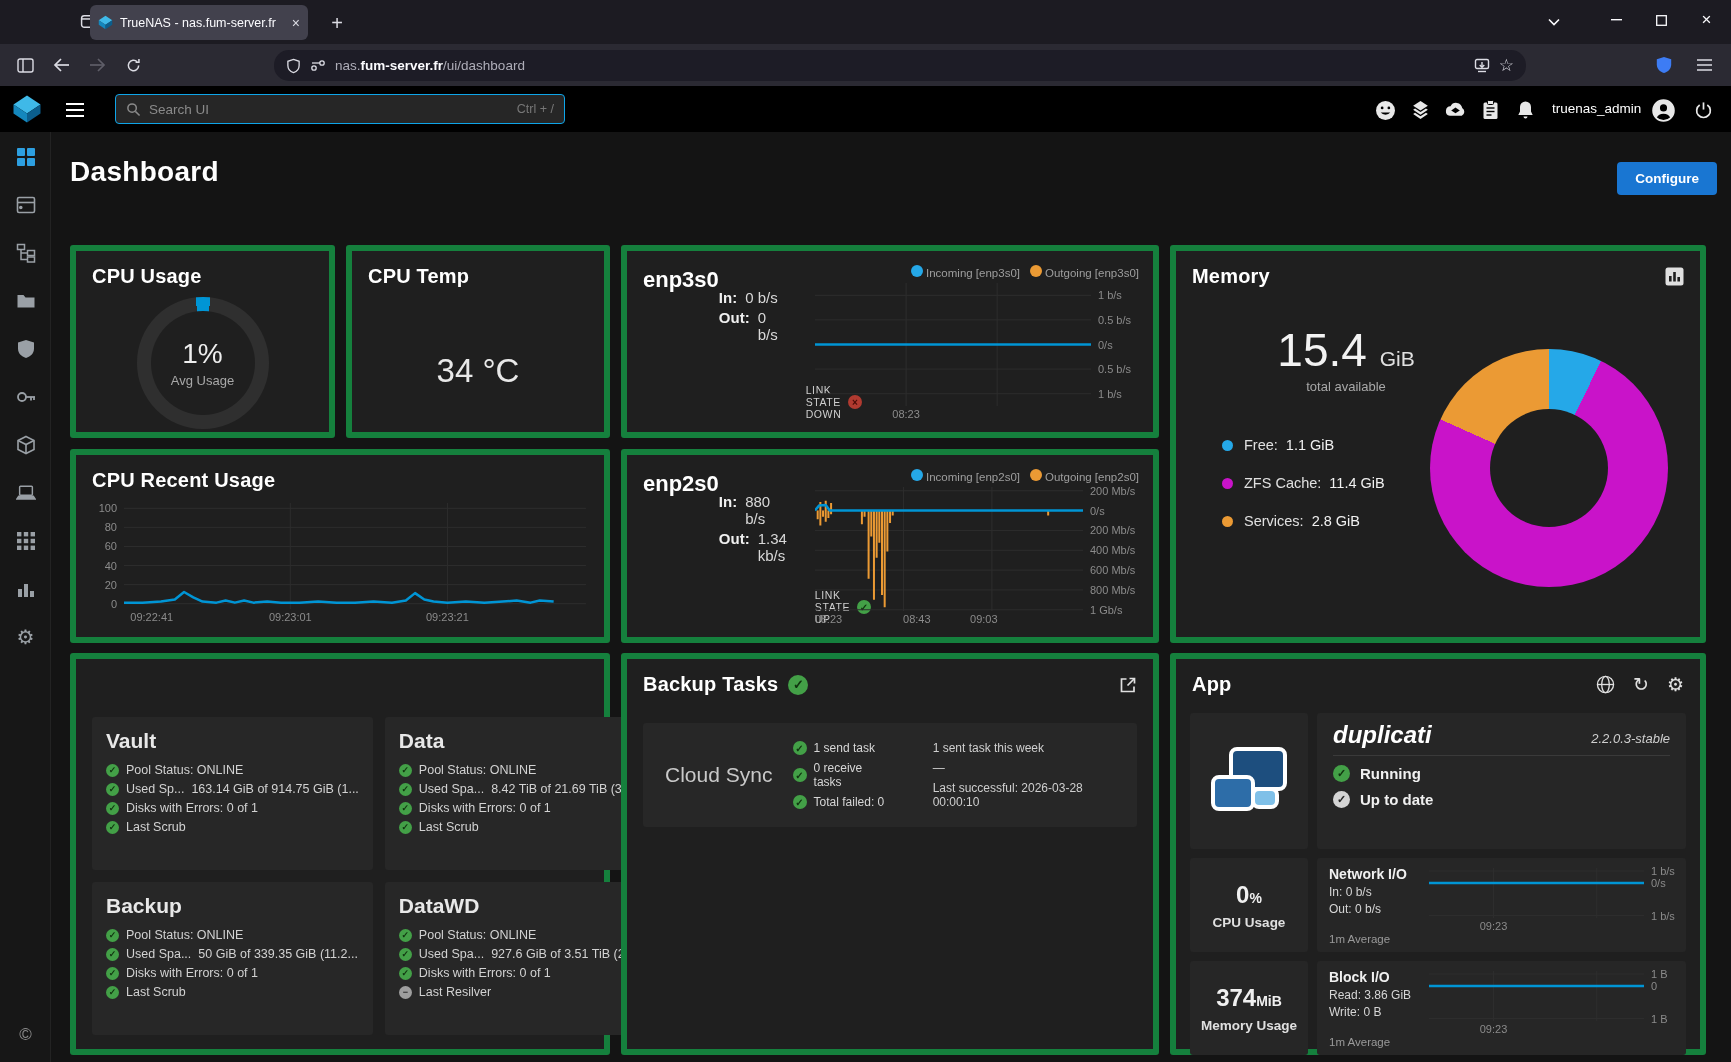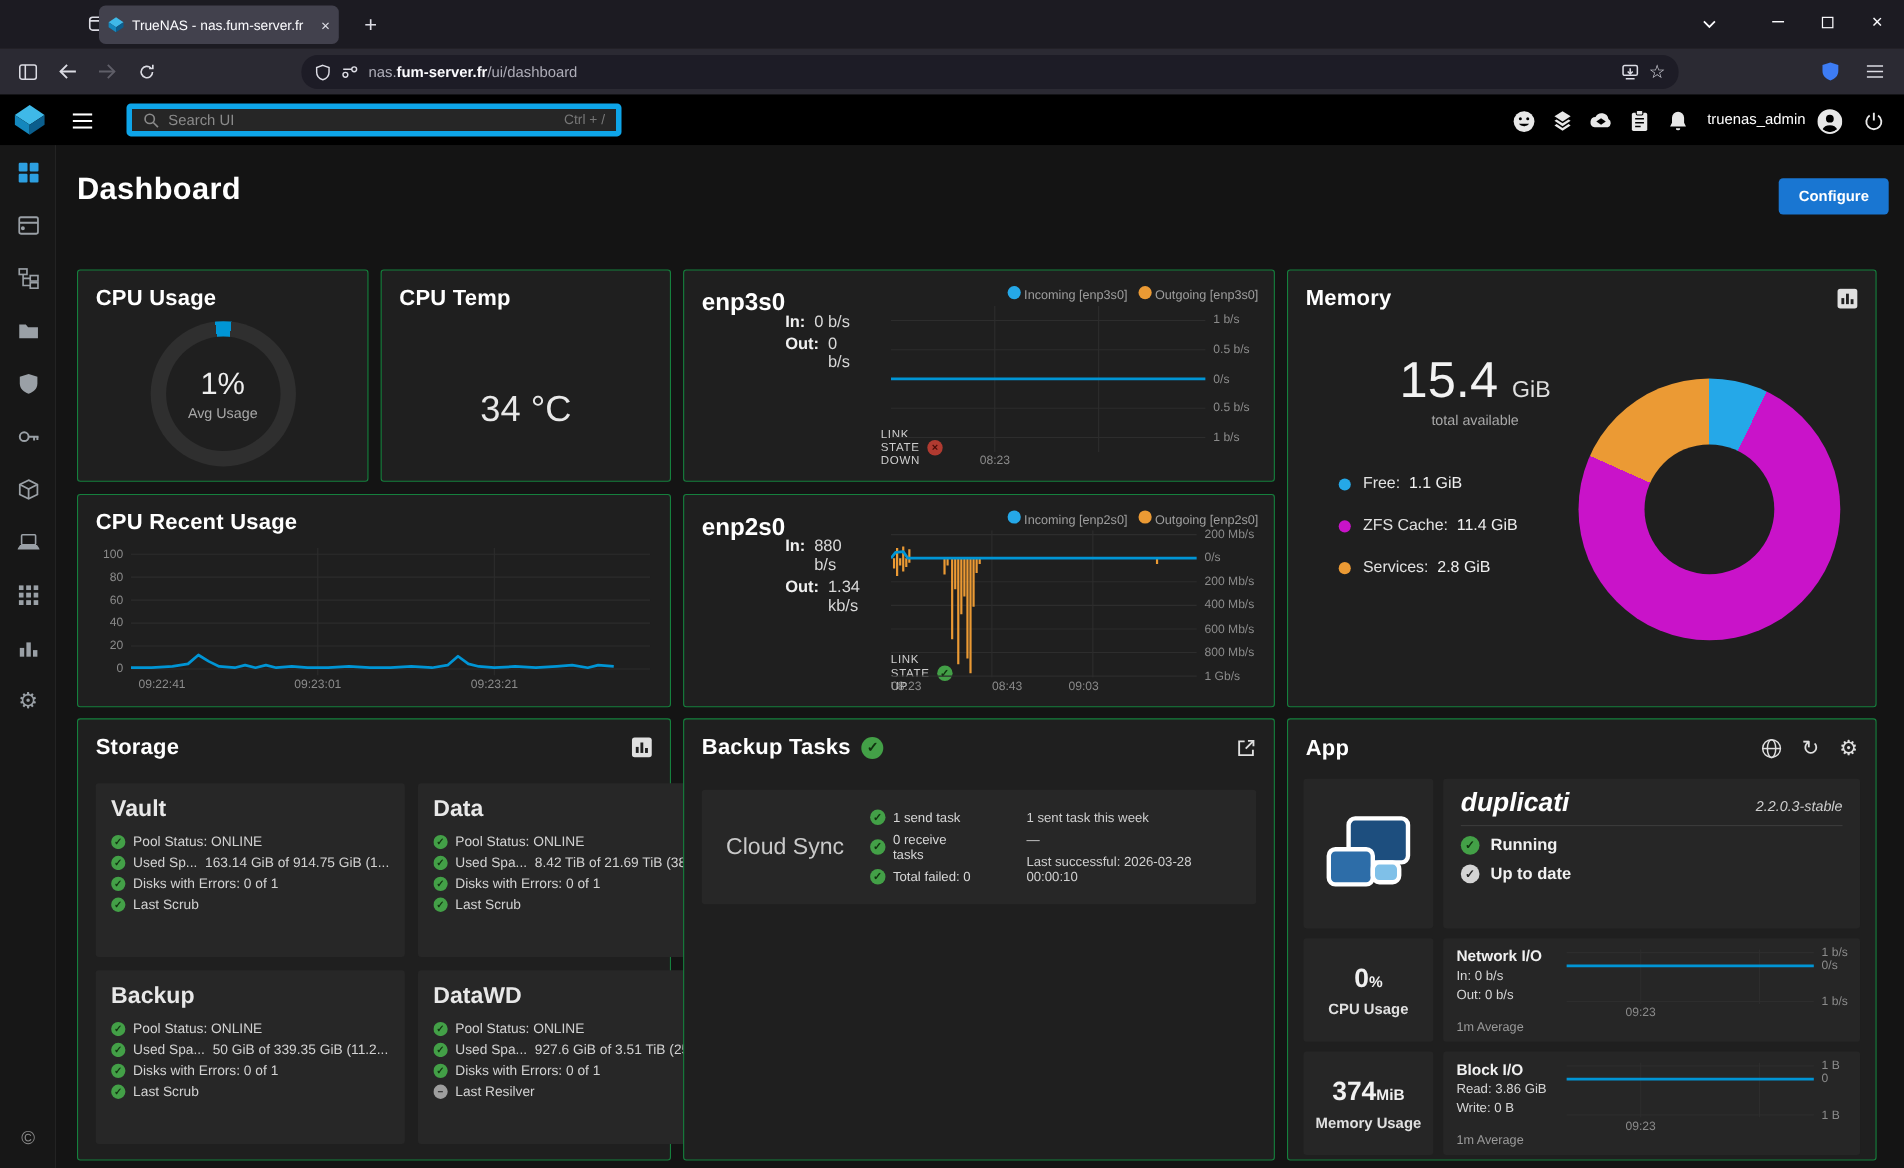--- a/index.html
+++ b/index.html
@@ -19,38 +19,38 @@
   #navbar { position:absolute; top:44px; left:0; width:1731px; height:42px; background:#2b2a33; }
   .navic { position:absolute; top:7px; width:30px; height:28px; display:flex; align-items:center; justify-content:center; border-radius:4px; }
   #urlbar { position:absolute; left:274px; top:6px; width:1252px; height:31px; background:#1d1c26;
     border-radius:15px; display:flex; align-items:center; padding:0 12px; gap:9px; }
   #urltext { font-size:13.5px; color:#aeadb8; flex:1; }
   #urltext b { color:#fbfbfe; font-weight:600; }
 
   
   #appbar { position:absolute; top:86px; left:0; width:1731px; height:46px; background:#000; display:flex; align-items:center; }
   #searchbox { position:absolute; left:115px; top:8px; width:450px; height:30px; background:#262626;
-    border:5px solid #0ea5e9; border-radius:4px; display:flex; align-items:center; padding:0 10px; gap:8px; }
+    border:1px solid #0ea5e9; border-radius:4px; display:flex; align-items:center; padding:0 10px; gap:8px; }
   #searchbox input { background:transparent; border:none; outline:none; color:#cfcfcf; font-size:13.5px; flex:1;
     font-family:"Liberation Sans", sans-serif; }
   #searchbox input::placeholder { color:#8a8a8a; }
   .kbd { font-size:12.5px; color:#777; }
   .topic { position:absolute; top:12px; width:26px; height:24px; display:flex; align-items:center; justify-content:center; color:#e8e8e8; }
 
   
   #sidebar { position:absolute; top:132px; left:0; width:51px; bottom:0; background:#171717; border-right:1px solid #232323; }
   .sbic { position:absolute; left:0; width:51px; height:34px; display:flex; align-items:center; justify-content:center; color:#9aa0a6; }
 
   
   #main { position:absolute; top:132px; left:51px; right:0; bottom:0; background:#141414; }
   #pgtitle { position:absolute; left:19px; top:24px; font-size:28px; font-weight:bold; letter-spacing:0.3px; color:#fff; }
   #configure { position:absolute; right:14px; top:30px; background:#1976d2; color:#fff; font-size:13.5px; font-weight:bold;
     padding:9px 18px; border-radius:4px; border:none; }
 
-  .card { position:absolute; background:#1f1f1f; border:1px solid #15803d; border-radius:3px; }
+  .card { position:absolute; background:#1f1f1f; border:6px solid #15803d; border-radius:3px; }
   .ctitle { font-size:20px; font-weight:bold; color:#fff; letter-spacing:0.2px; }
   .hdr { display:flex; align-items:center; padding:14px 16px 6px 16px; gap:10px; }
   .hdr .sp { flex:1; }
 
   
   #gauge { position:absolute; left:50%; transform:translateX(-50%); top:46px; width:132px; height:132px; border-radius:50%; }
   #gauge .hole { position:absolute; inset:14px; background:#1f1f1f; border-radius:50%;
     display:flex; flex-direction:column; align-items:center; justify-content:center; gap:3px; }
   #gauge .v { font-size:28px; color:#eee; }
   #gauge .s { font-size:13px; color:#a8a8a8; }
@@ -582,32 +582,20 @@
               <span class="tick" style="position: absolute; left: 5%; top: 100%; margin-top: 2px; transform: translateX(-50%); white-space: nowrap;">08:23</span>
               <span class="tick" style="position: absolute; left: 38%; top: 100%; margin-top: 2px; transform: translateX(-50%); white-space: nowrap;">08:43</span>
               <span class="tick" style="position: absolute; left: 63%; top: 100%; margin-top: 2px; transform: translateX(-50%); white-space: nowrap;">09:03</span>
             </div>
           </div>
       </div>
     </div>
   </div>
 
   <div class="card" style="left:19px;top:521px;width:540px;height:402px">
-    <div class="hdr">
-      <span class="ctitle">Storage</span>
-        <span class="sp"></span>
-      <span>
-        <svg width="19" height="19" viewBox="0 0 19 19">
-            <rect x="0.5" y="0.5" width="18" height="18" rx="2.5" fill="#e0e0e0"></rect>
-            <rect x="4" y="9" width="2.6" height="5.5" fill="#1f1f1f"></rect>
-            <rect x="8.2" y="5" width="2.6" height="9.5" fill="#1f1f1f"></rect>
-            <rect x="12.4" y="10" width="2.6" height="4.5" fill="#1f1f1f"></rect>
-          </svg>
-      </span>
-    </div>
     <div id="poolgrid">
       <div class="pool">
         <h3>Vault</h3>
         <div class="pline">
             <span class="ci g">✓</span>
             <span>Pool Status: ONLINE</span>
           </div>
         <div class="pline">
             <span class="ci g">✓</span>
             <span>Used Sp...</span>

